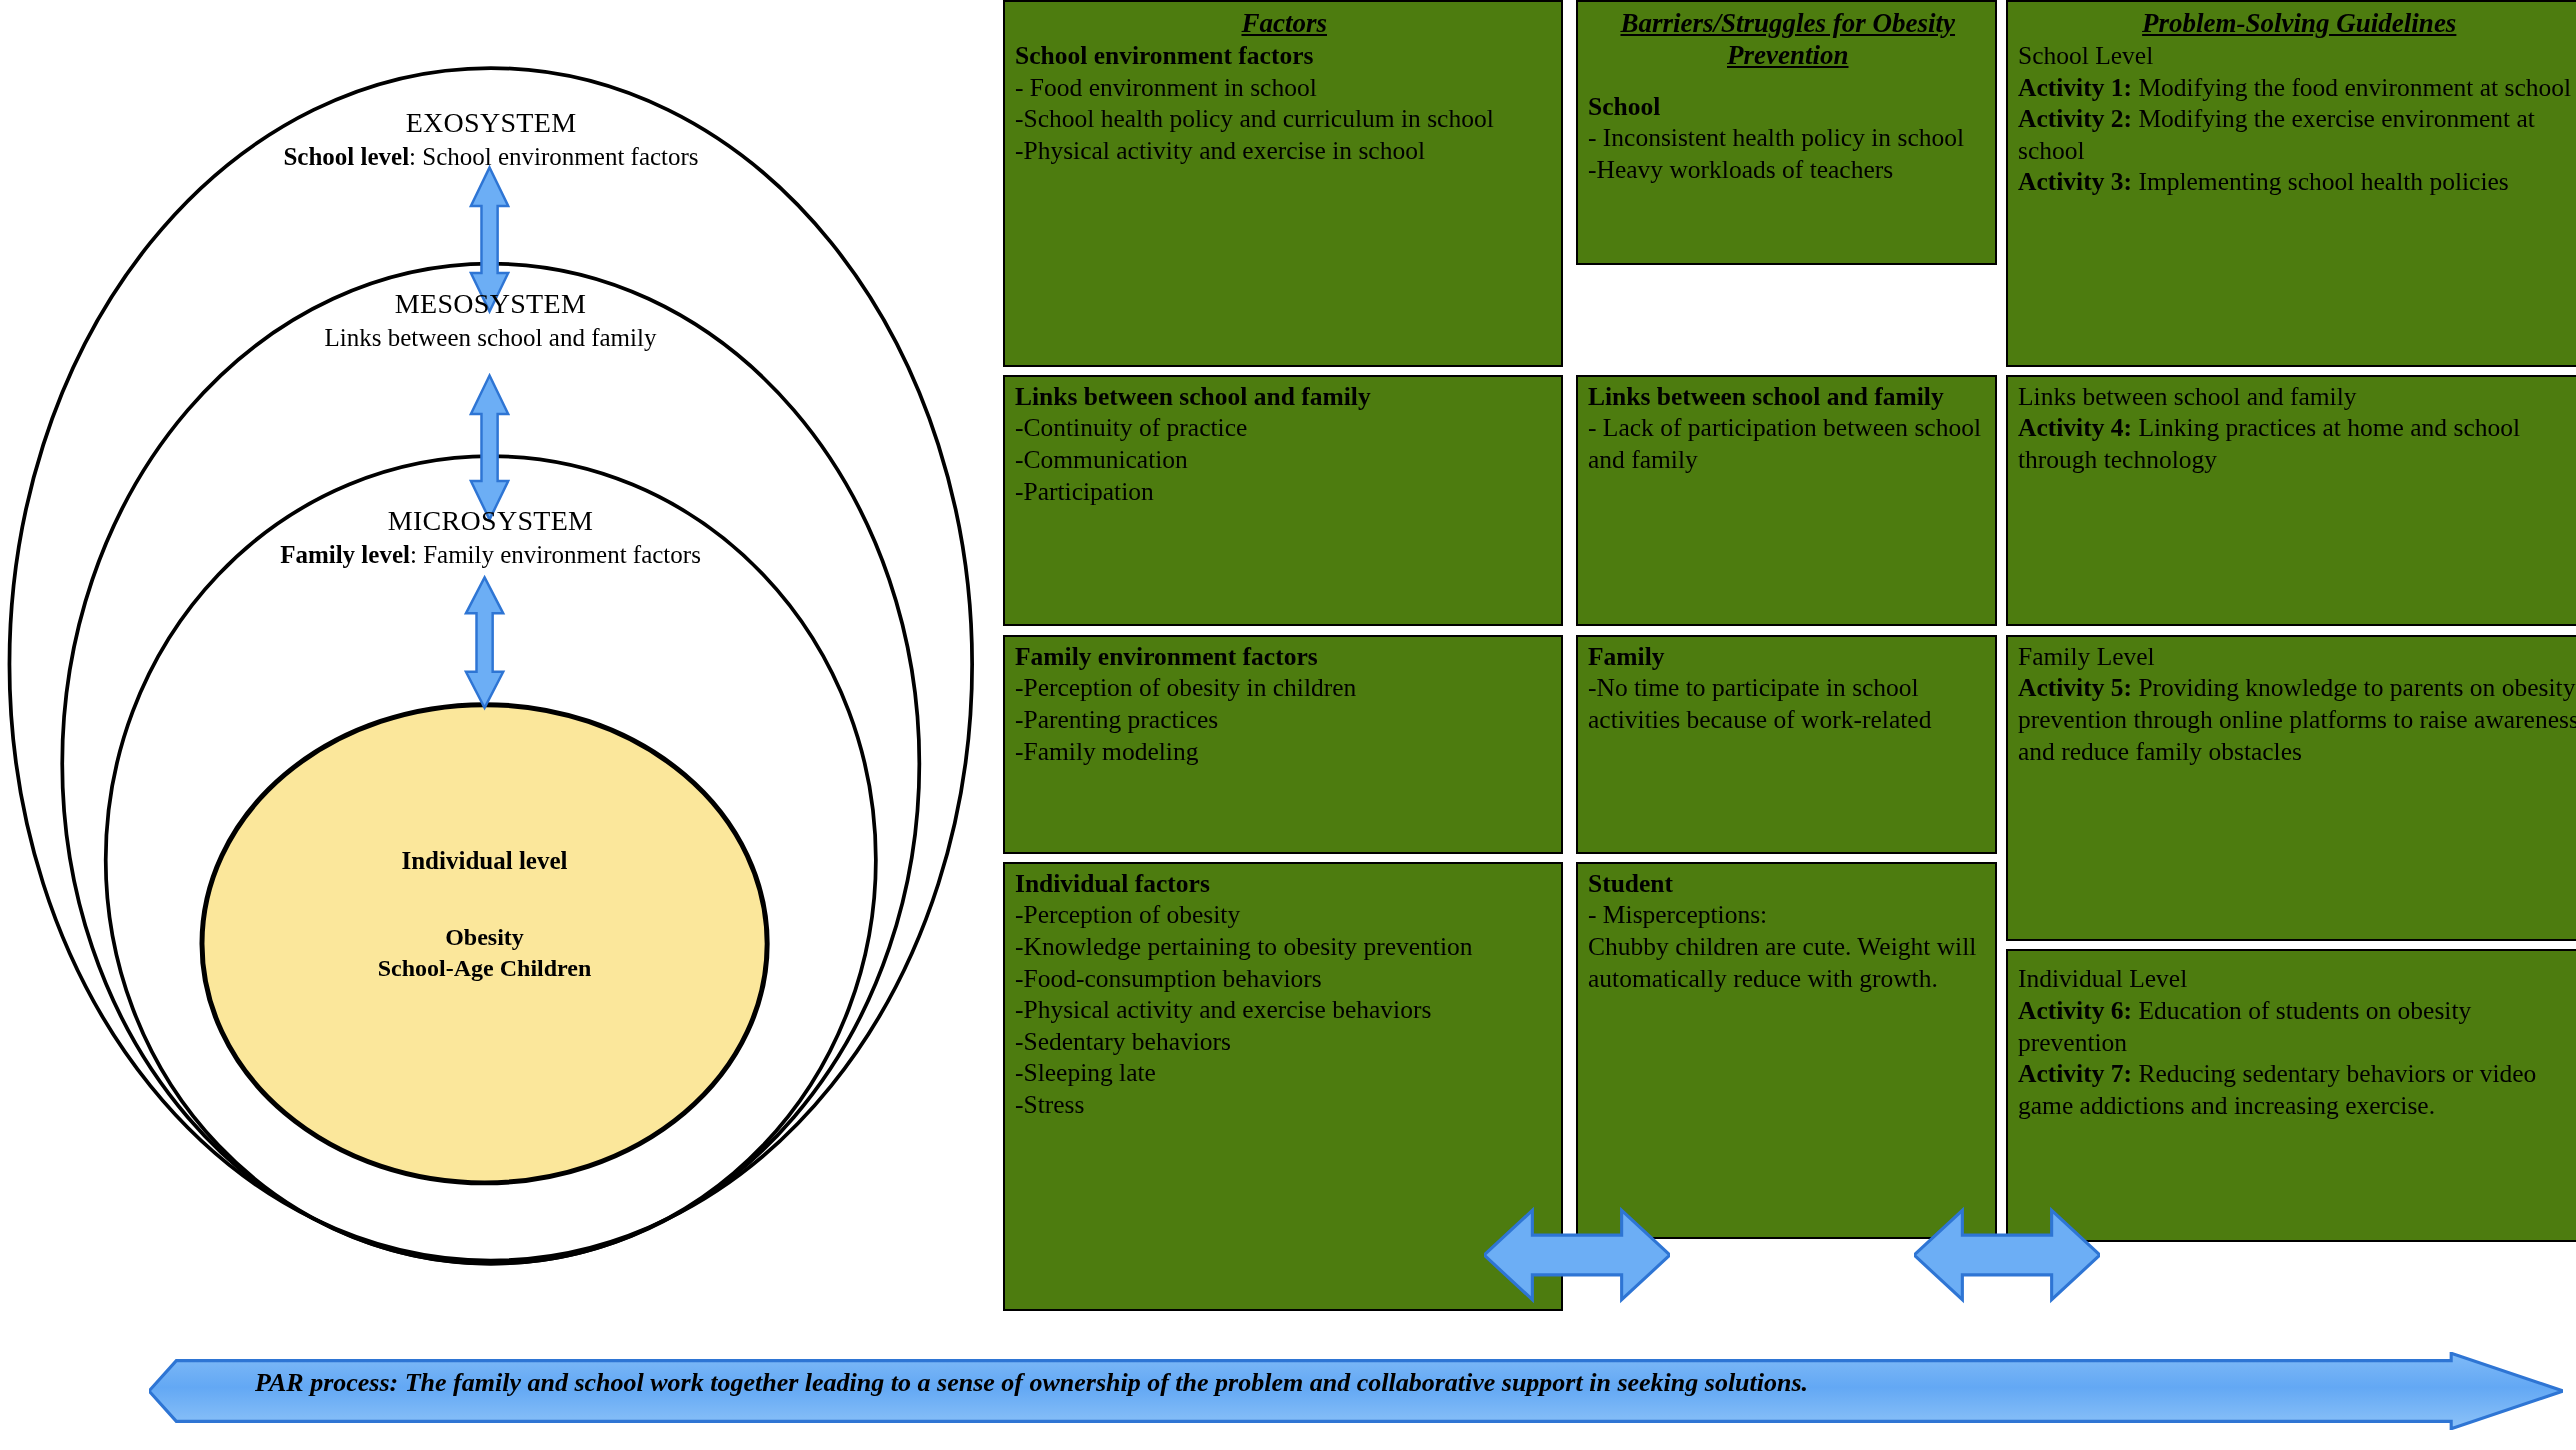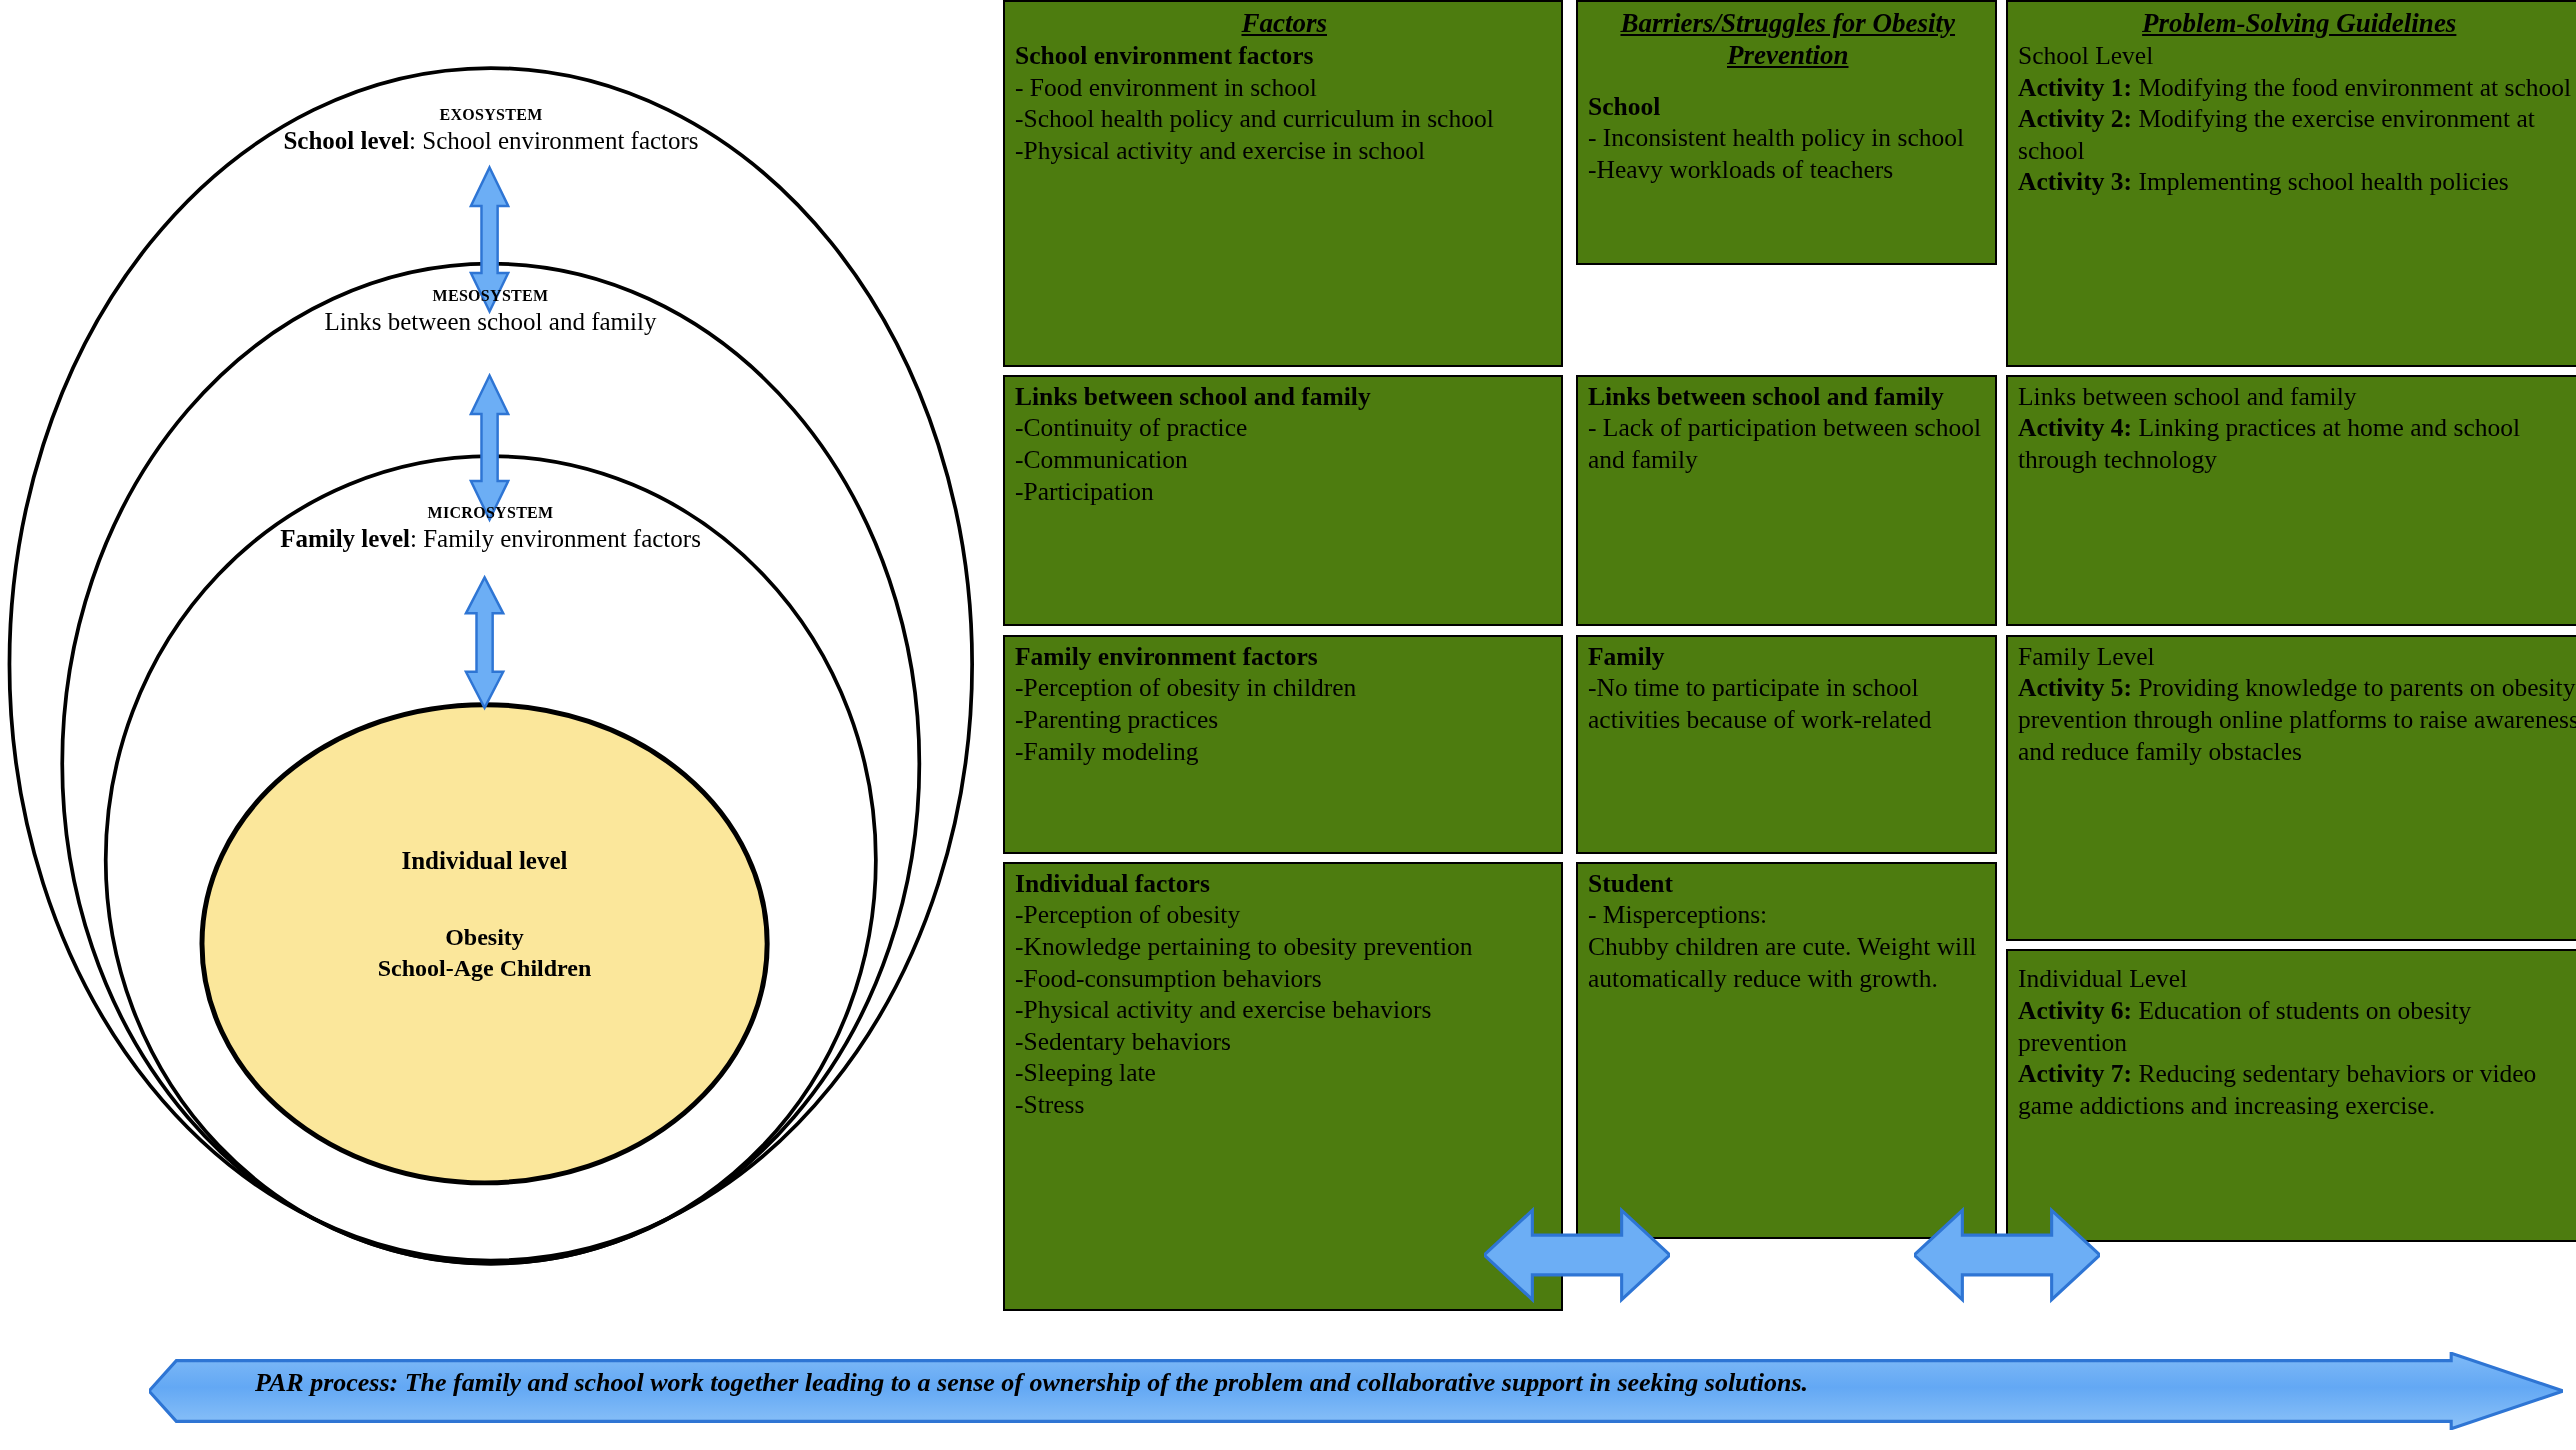--- a/index.html
+++ b/index.html
@@ -5,21 +5,21 @@
   html,body{margin:0;padding:0;background:#ffffff;}
   body{
     width:2576px;height:1451px;position:relative;overflow:hidden;
     font-family:"Liberation Serif","DejaVu Serif",serif;
     color:#000;
   }
   
   #eco{position:absolute;left:0;top:37px;width:994px;height:1267px;}
   #eco svg{position:absolute;left:0;top:0;}
   .eco-label{position:absolute;text-align:center;line-height:1.28;}
-  .eco-title{font-weight:bold;font-size:16px;letter-spacing:0.3px;}
+  .eco-title{font-weight:normal;font-size:28px;letter-spacing:0.3px;}
   .eco-sub{font-size:25px;}
   .eco-sub b{font-weight:bold;}
   .ind-l1{font-weight:bold;font-size:25px;}
   .ind-l2{font-weight:bold;font-size:24px;}
 
   
   #grid{position:absolute;left:1003px;top:0;width:1573px;height:1311px;}
   .col{position:absolute;top:0;bottom:0;}
   .colA{left:0;width:560px;}
   .colB{left:573px;width:421px;}

